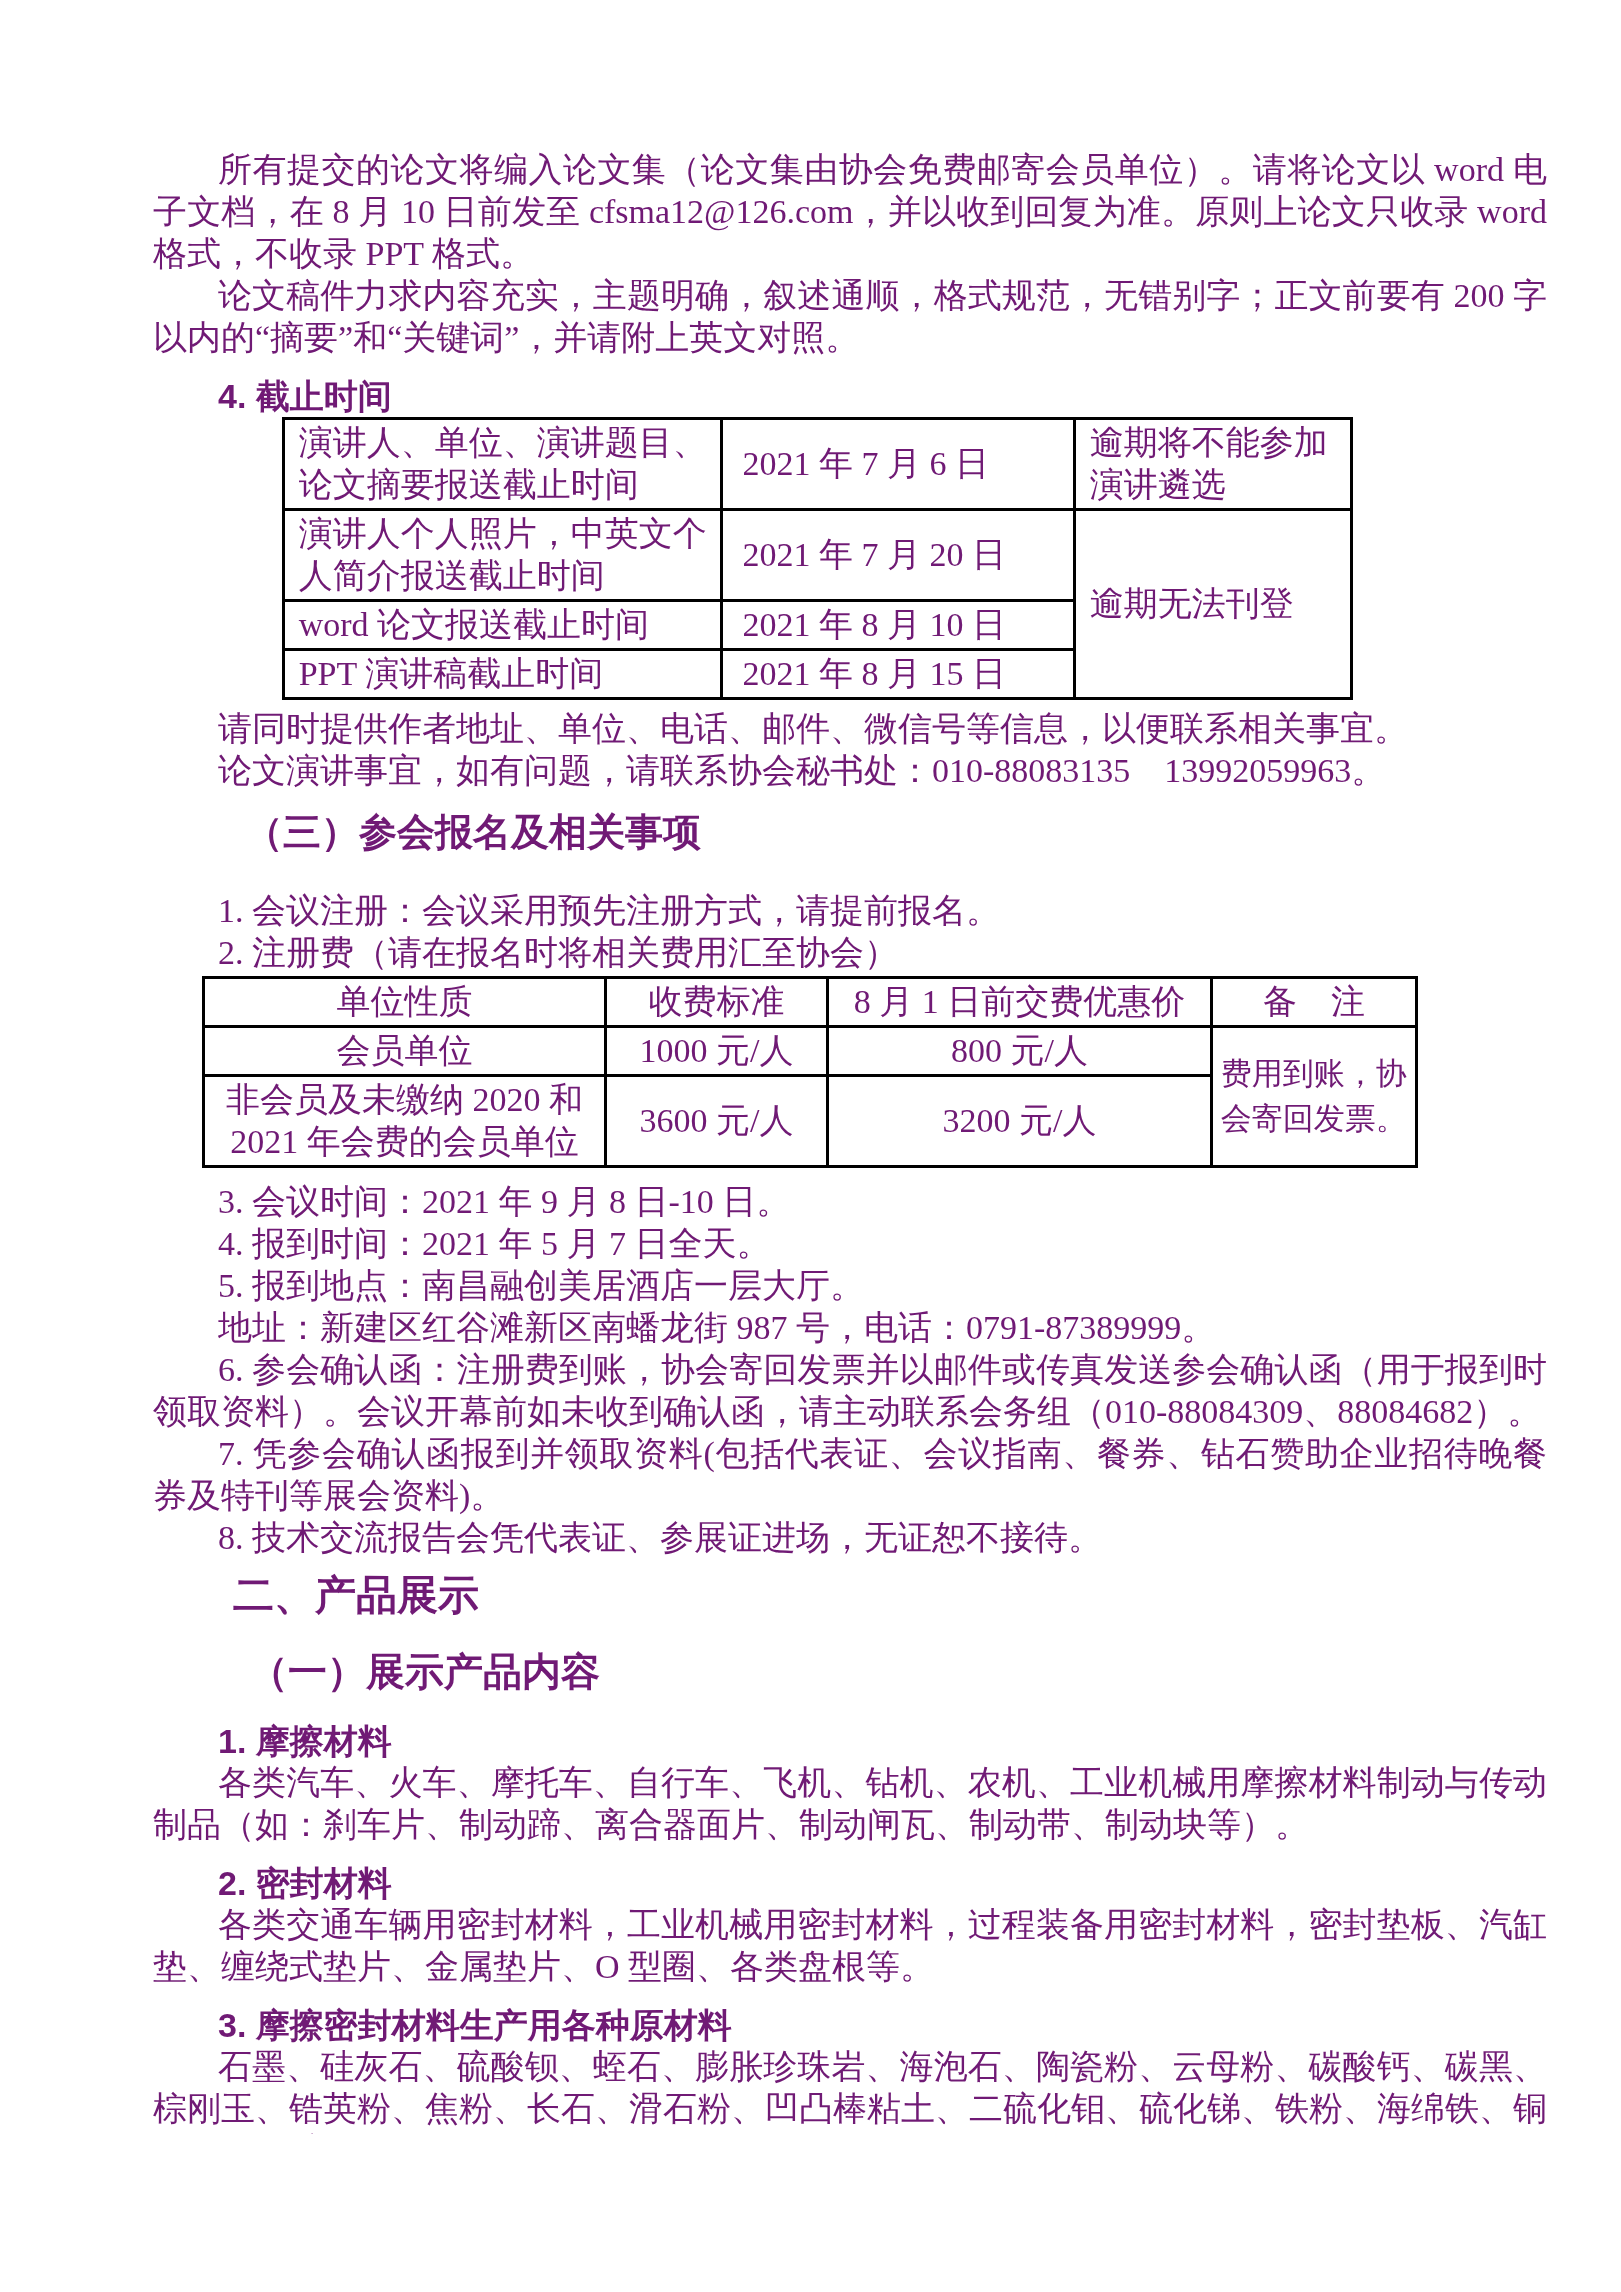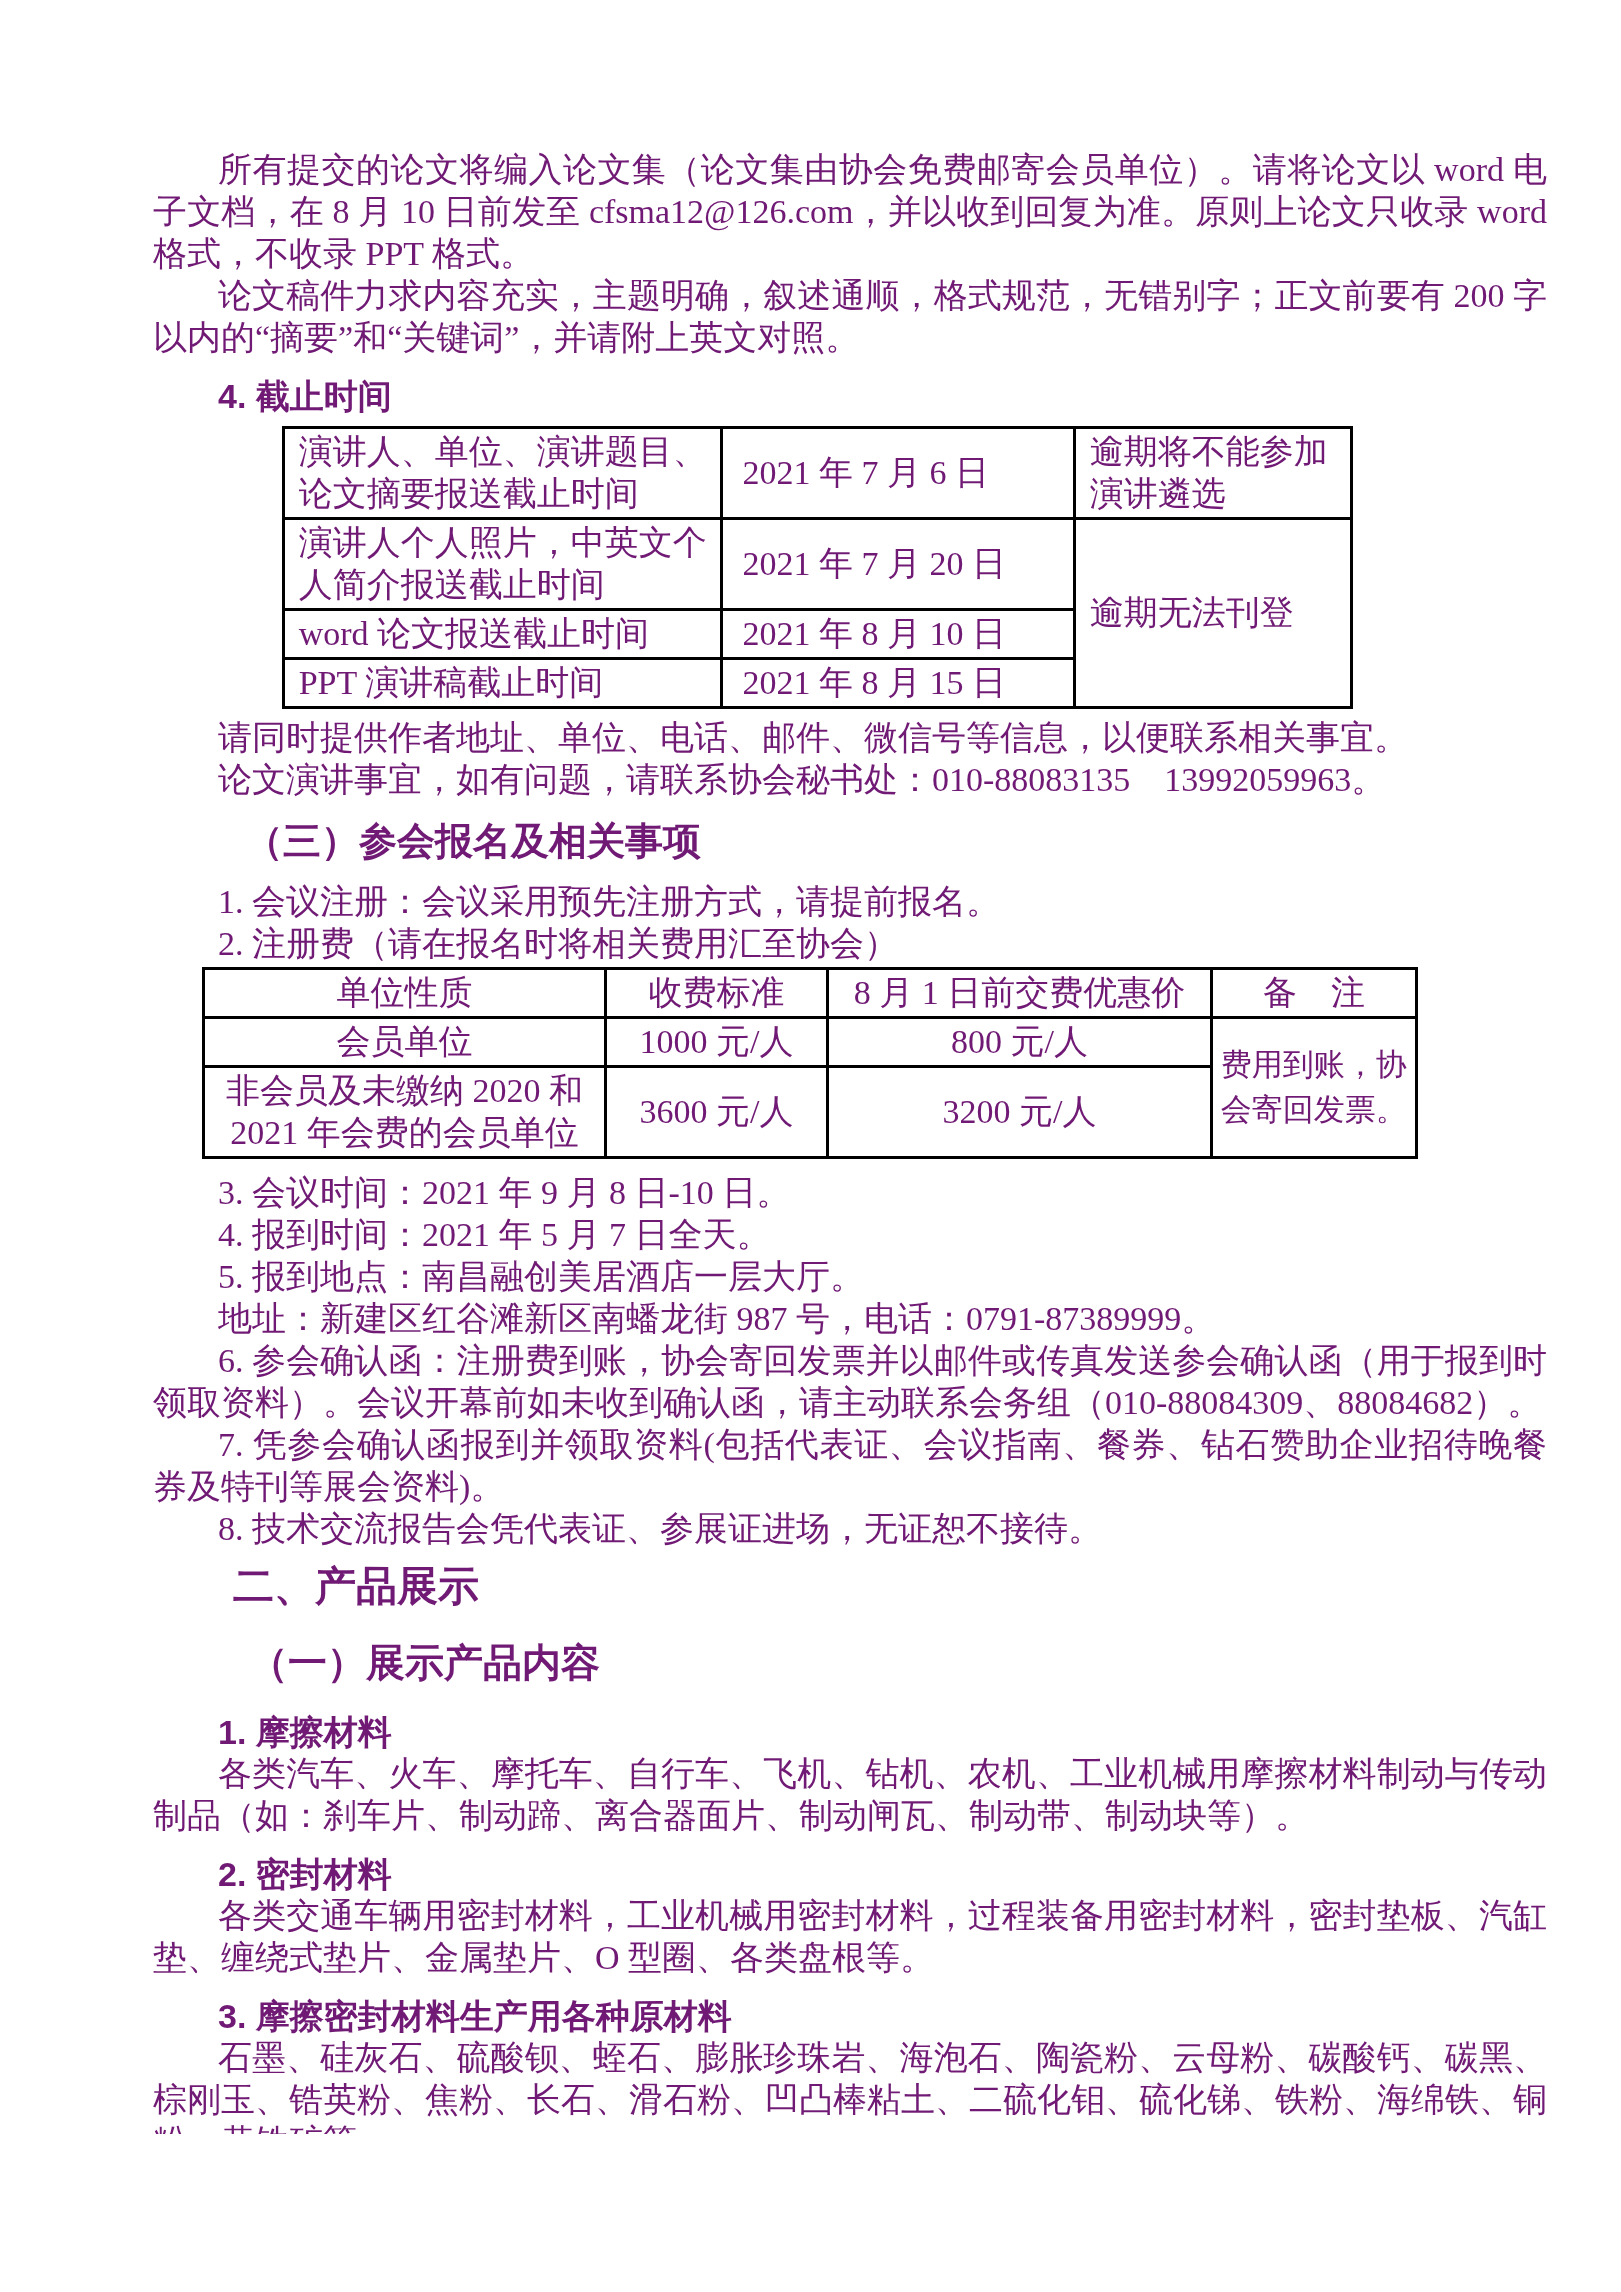--- a/index.html
+++ b/index.html
@@ -63,21 +63,21 @@
   }
   table.tbl td {
     border: 3.9px solid #000000;
     font-size: 34px;
     line-height: 42px;
     vertical-align: middle;
     padding: 2px 5.9px;
     overflow: hidden;
   }
 
-  .tbl-deadline { margin: 9px 0 0 129px; width: 1068px; font-family: Liberation Serif, serif; }
+  .tbl-deadline { margin: 0 0 0 129px; width: 1068px; font-family: Liberation Serif, serif; }
   .tbl-deadline td.c-item { padding-left: 13.7px; text-align: left; }
   .tbl-deadline td.c-date { padding-left: 19.6px; text-align: left; }
   .tbl-deadline td.c-note { padding-left: 13.7px; text-align: left; }
 
   .tbl-fee { margin: 2px 0 0 49px; width: 1213px; }
   .tbl-fee td { text-align: center; padding: 3.9px 3.9px; }
   .tbl-fee td.c-note-fee {
     text-align: left;
     padding-left: 7.8px;
     font-size: 31px;
@@ -132,21 +132,21 @@
         <td class="c-date">2021 年 8 月 15 日</td>
       </tr>
     </tbody>
   </table>
 
   <p class="para ind mt8">请同时提供作者地址、单位、电话、邮件、微信号等信息，以便联系相关事宜。</p>
   <p class="para ind">论文演讲事宜，如有问题，请联系协会秘书处：010-88083135　13992059963。</p>
 
   <h2 class="sec-heading">（三）参会报名及相关事项</h2>
 
-  <p class="para ind" style="margin-top:11px">1. 会议注册：会议采用预先注册方式，请提前报名。</p>
+  <p class="para ind" style="margin-top:29px">1. 会议注册：会议采用预先注册方式，请提前报名。</p>
   <p class="para ind">2. 注册费（请在报名时将相关费用汇至协会）</p>
 
   <table class="tbl tbl-fee">
     <colgroup>
         <col style="width:402px">
         <col style="width:222px">
         <col style="width:384px">
         <col style="width:205px">
       </colgroup>
     <tbody>

